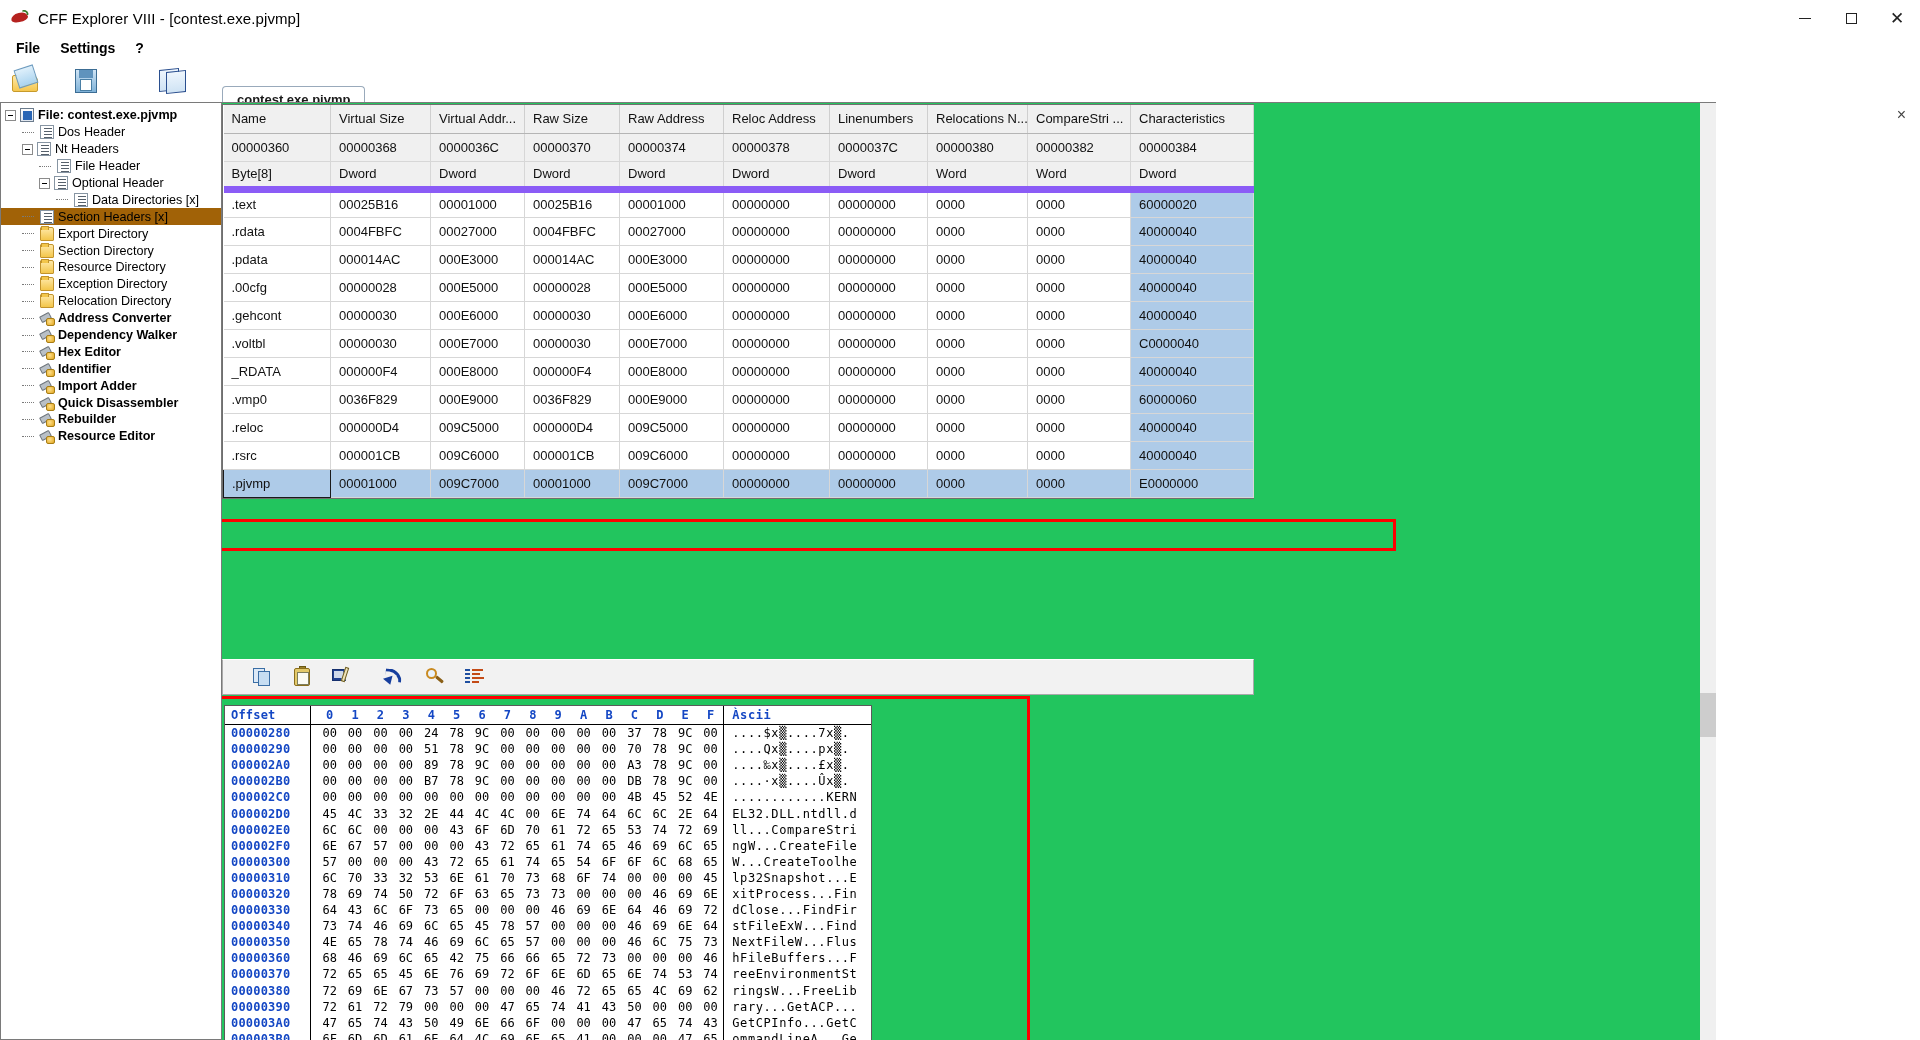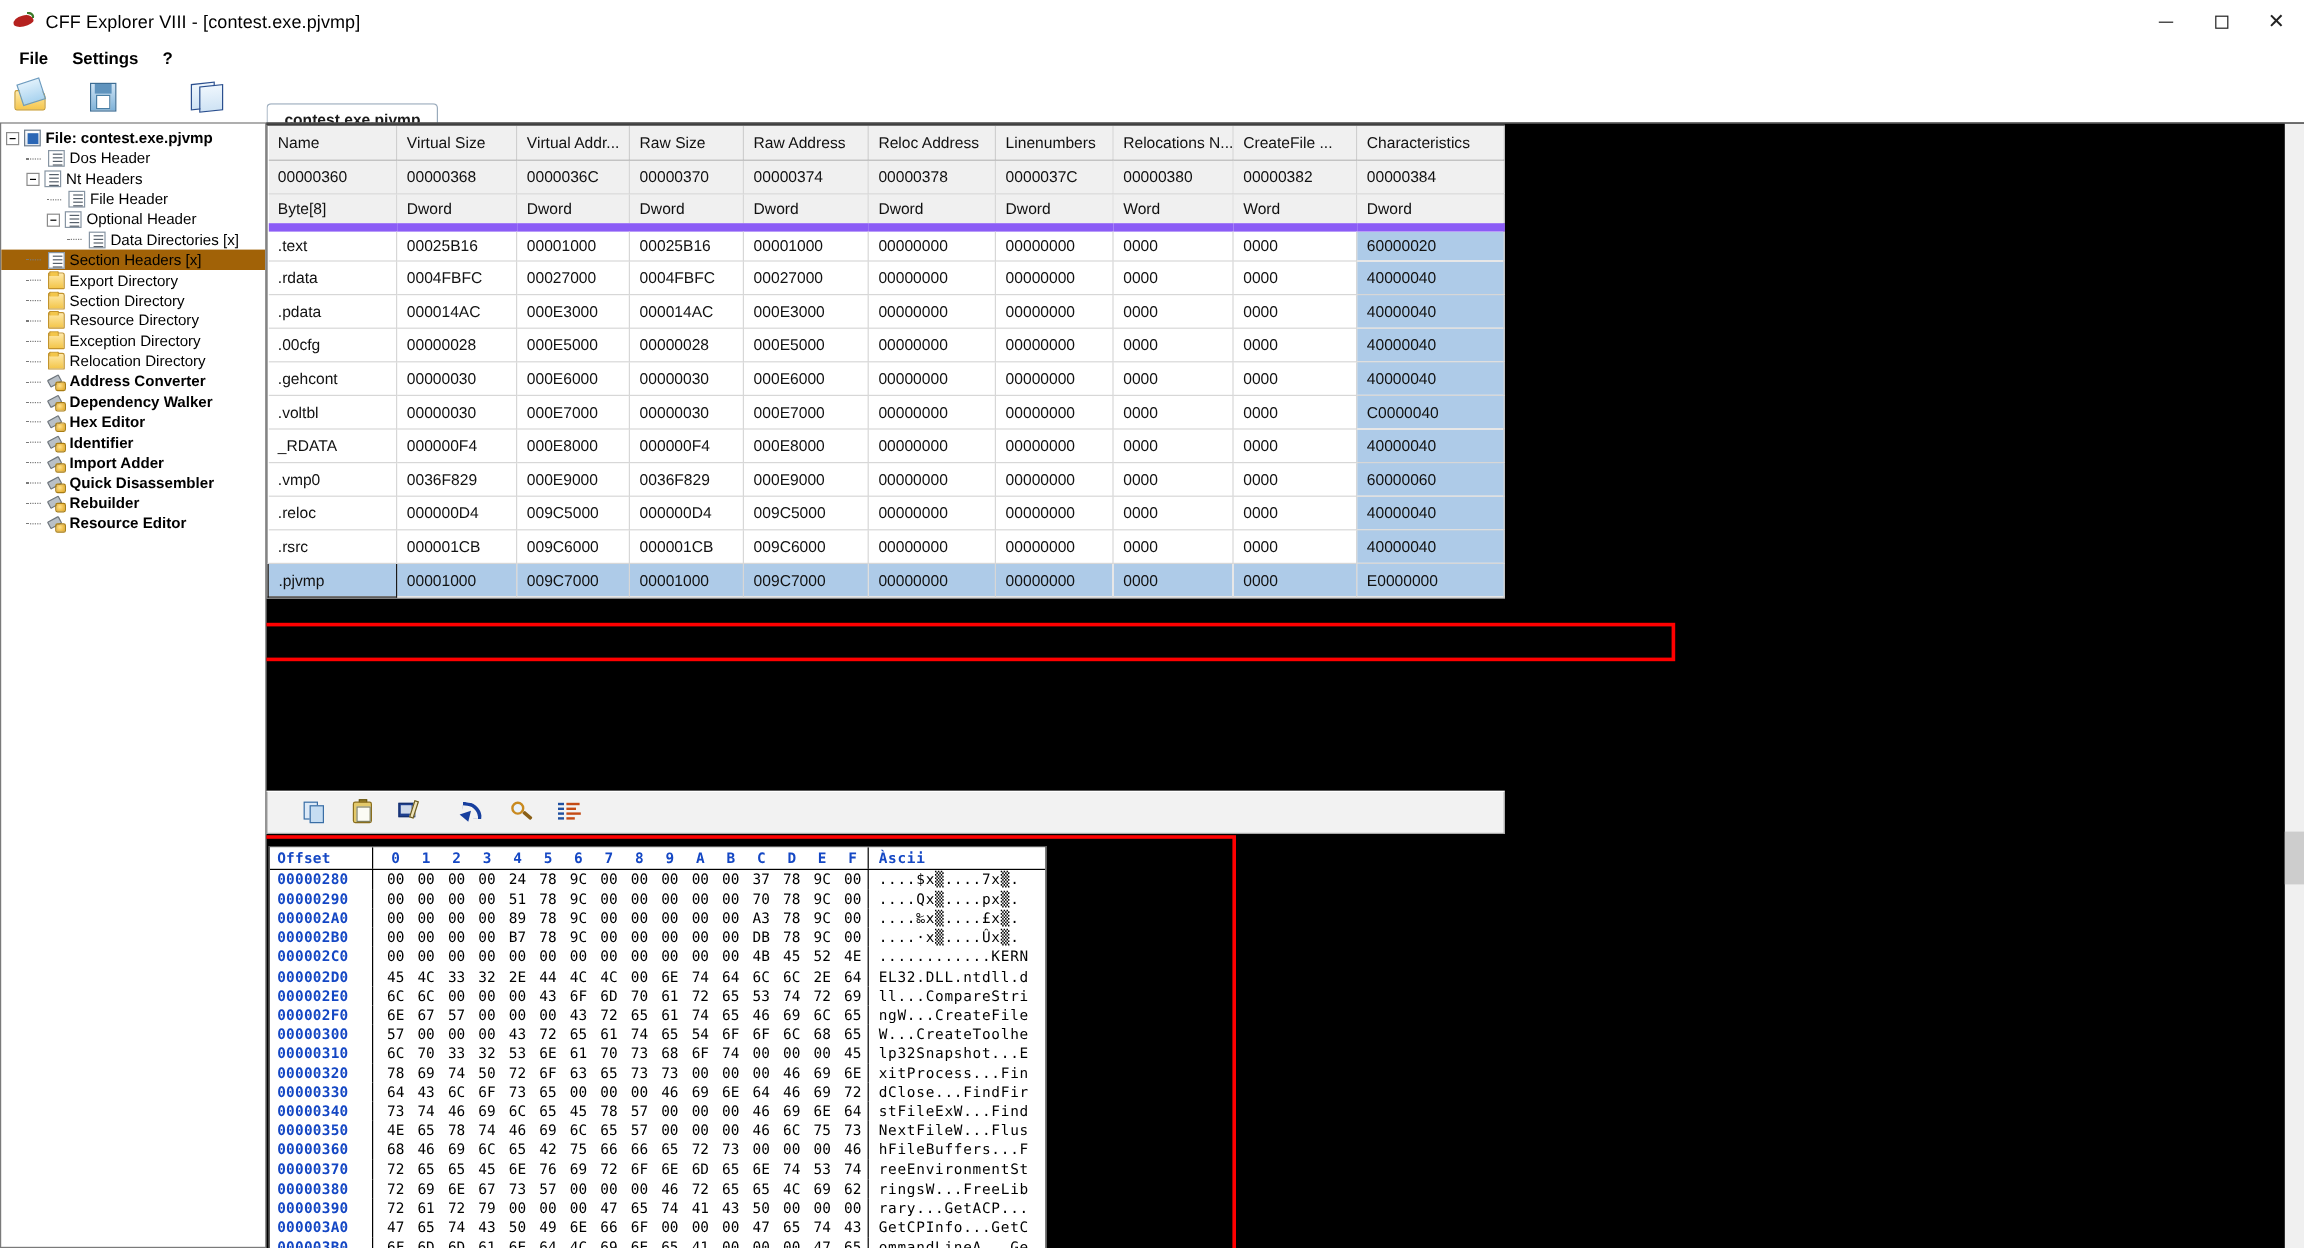--- a/index.html
+++ b/index.html
@@ -148,21 +148,21 @@
     position: absolute;
     right: 14px; top: 46px;
     font-size: 16px; color: #444;
     cursor: default;
   }
 
   
   .main {
     display: flex;
     height: calc(1040px - 36px - 24px - 42px);
-    width: 1920px;
+    width: 1716px;
   }
 
   
   .treepane {
     width: 222px;
     min-width: 222px;
     background: #ffffff;
     border: 1px solid #7a7a7a;
     border-right: 1px solid #7a7a7a;
     overflow: hidden;
@@ -249,21 +249,21 @@
     width:7px; height:6px;
     background: radial-gradient(circle at 40% 40%, #ffe08a, #e0a41e);
     border:1px solid #a87d14; border-radius:2px;
   }
   .tlabel { color:#000; }
   .tlabel.bold { font-weight: bold; }
 
   
   .content {
     flex: 1;
-    background: #000000;
+    background: #22c55e;
     position: relative;
     overflow: hidden;
     border-top: 1px solid #7a7a7a;
   }
 
   
   .table-wrap {
     position: absolute;
     left: 0px; top: 1px;
     width: 1032px;
@@ -646,21 +646,21 @@
         <thead>
           <tr>
             <th class="col-name">Name</th>
             <th class="col-vsize">Virtual Size</th>
             <th class="col-vaddr">Virtual Addr...</th>
             <th class="col-rsize">Raw Size</th>
             <th class="col-raddr">Raw Address</th>
             <th class="col-reloc">Reloc Address</th>
             <th class="col-line">Linenumbers</th>
             <th class="col-relocn">Relocations N...</th>
-            <th class="col-linen">CreateFile ...</th>
+            <th class="col-linen">CompareStri ...</th>
             <th class="col-char">Characteristics</th>
           </tr>
         </thead>
         <tbody id="sect-body">
             <tr class="meta first">
               <td class="col-name">00000360</td>
               <td class="col-vsize">00000368</td>
               <td class="col-vaddr">0000036C</td>
               <td class="col-rsize">00000370</td>
               <td class="col-raddr">00000374</td>

